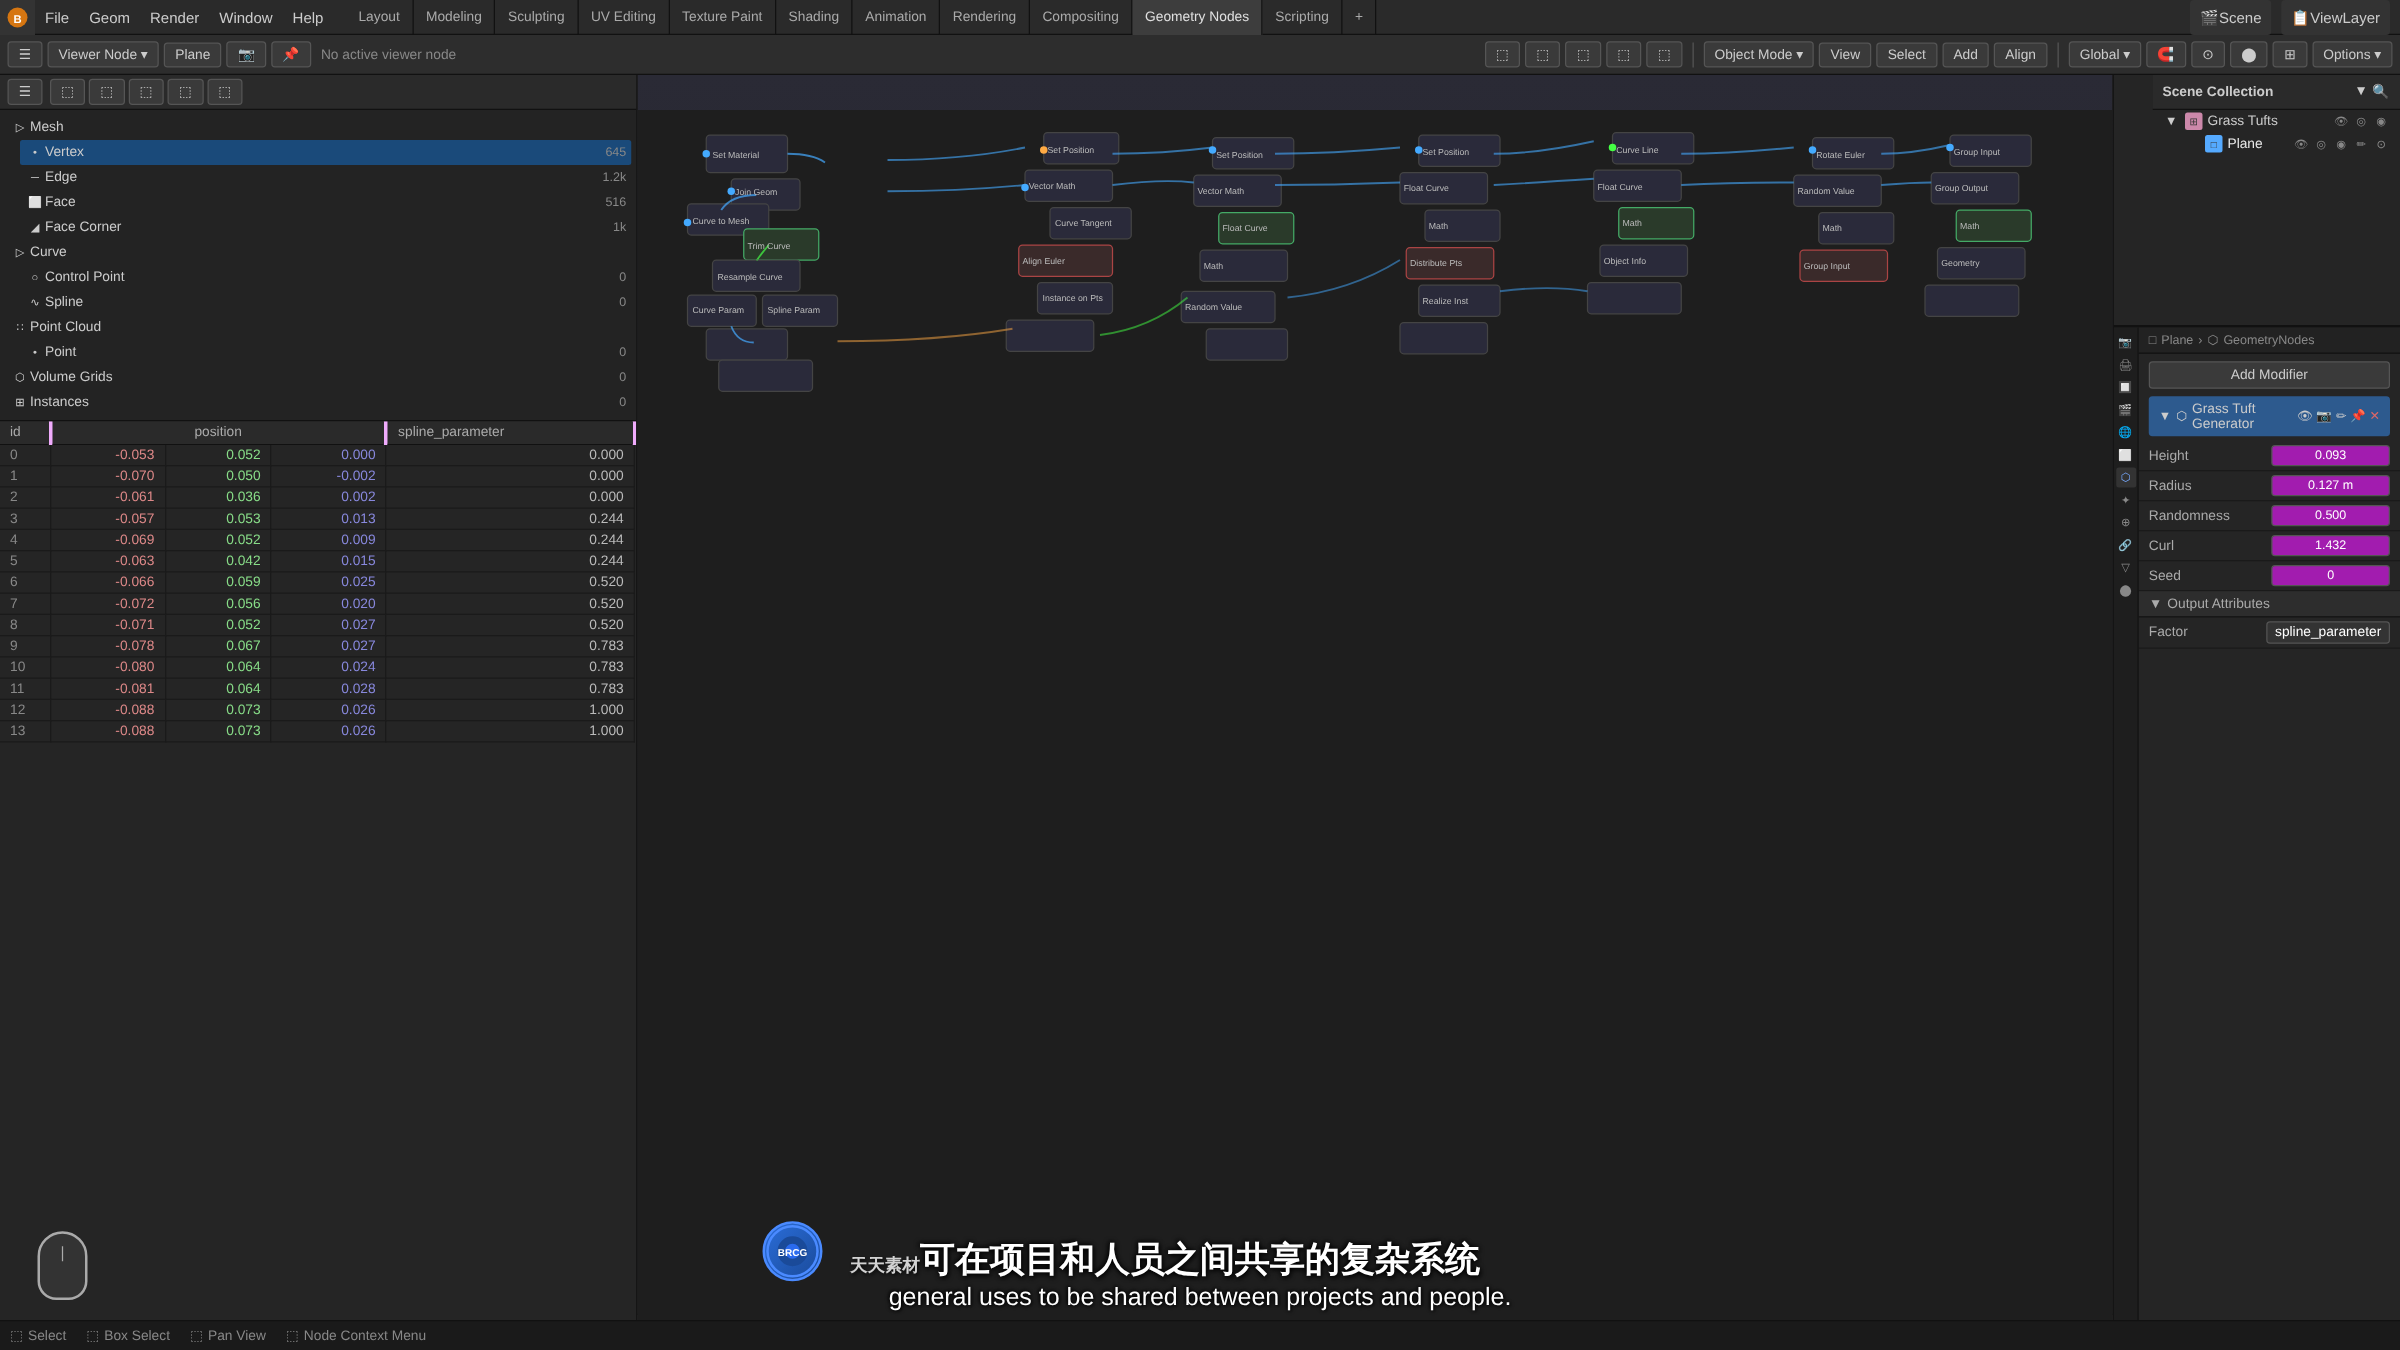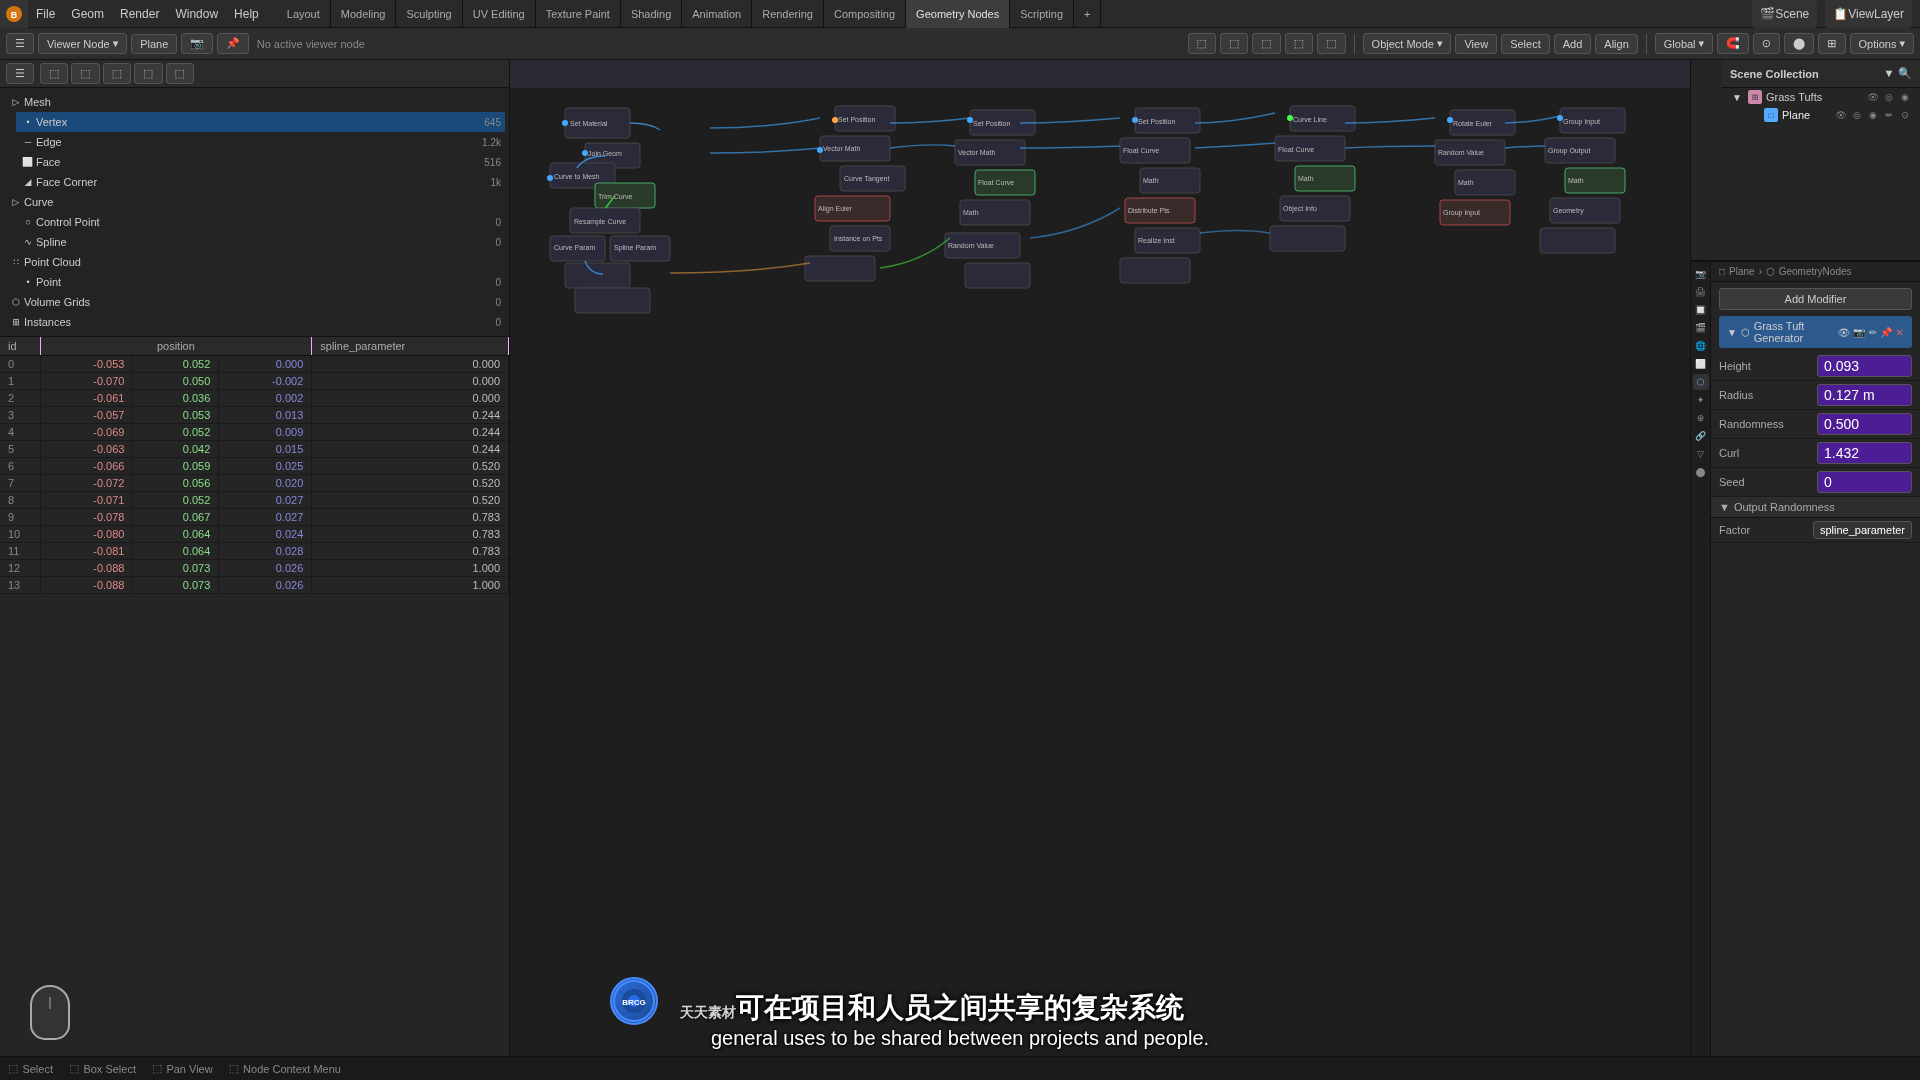--- a/index.html
+++ b/index.html
@@ -137,21 +137,21 @@
     .spread-table {
       width: 100%;
       border-collapse: collapse;
       font-size: 11px;
     }
     .spread-table th {
       background: #2a2a2a;
       padding: 3px 8px;
       text-align: left;
       border-bottom: 1px solid #111;
-      border-right: 1px solid #f0abfc;
+      border-right: 3px solid #f0abfc;
       color: #aaa;
       position: sticky; top: 0;
       font-weight: normal;
     }
     .spread-table td {
       padding: 2px 8px;
       border-bottom: 1px solid #1a1a1a;
       border-right: 1px solid #1a1a1a;
       color: #bbb;
       text-align: right;
@@ -253,27 +253,27 @@
       font-size: 11px;
       border-bottom: 1px solid #1a1a1a;
     }
     .prop-label {
       width: 90px;
       color: #aaa;
       font-size: 11px;
     }
     .prop-value {
       flex: 1;
-      background: #4c1d95;
+      background: #a21caf;
       border: 1px solid #555;
       border-radius: 3px;
       padding: 2px 6px;
       color: #fff;
-      font-size: 14px;
-      text-align: left;
+      font-size: 10px;
+      text-align: center;
     }
     .prop-value-text {
       flex: 1;
       background: #333;
       border: 1px solid #555;
       border-radius: 3px;
       padding: 2px 6px;
       color: #fff;
       font-size: 11px;
     }
@@ -1053,21 +1053,21 @@
       <div class="prop-value">1.432</div>
     </div>
             <div class="prop-row">
       <span class="prop-label">Seed</span>
       <div class="prop-value">0</div>
     </div>
           </div>
 
         <div class="section-header">
           <span>▼</span>
-          <span>Output Randomness</span>
+          <span>Output Attributes</span>
         </div>
         <div class="prop-row">
           <span class="prop-label">Factor</span>
           <div class="prop-value-text">spline_parameter</div>
         </div>
       </div>
     </div>
 
   </div>
 

